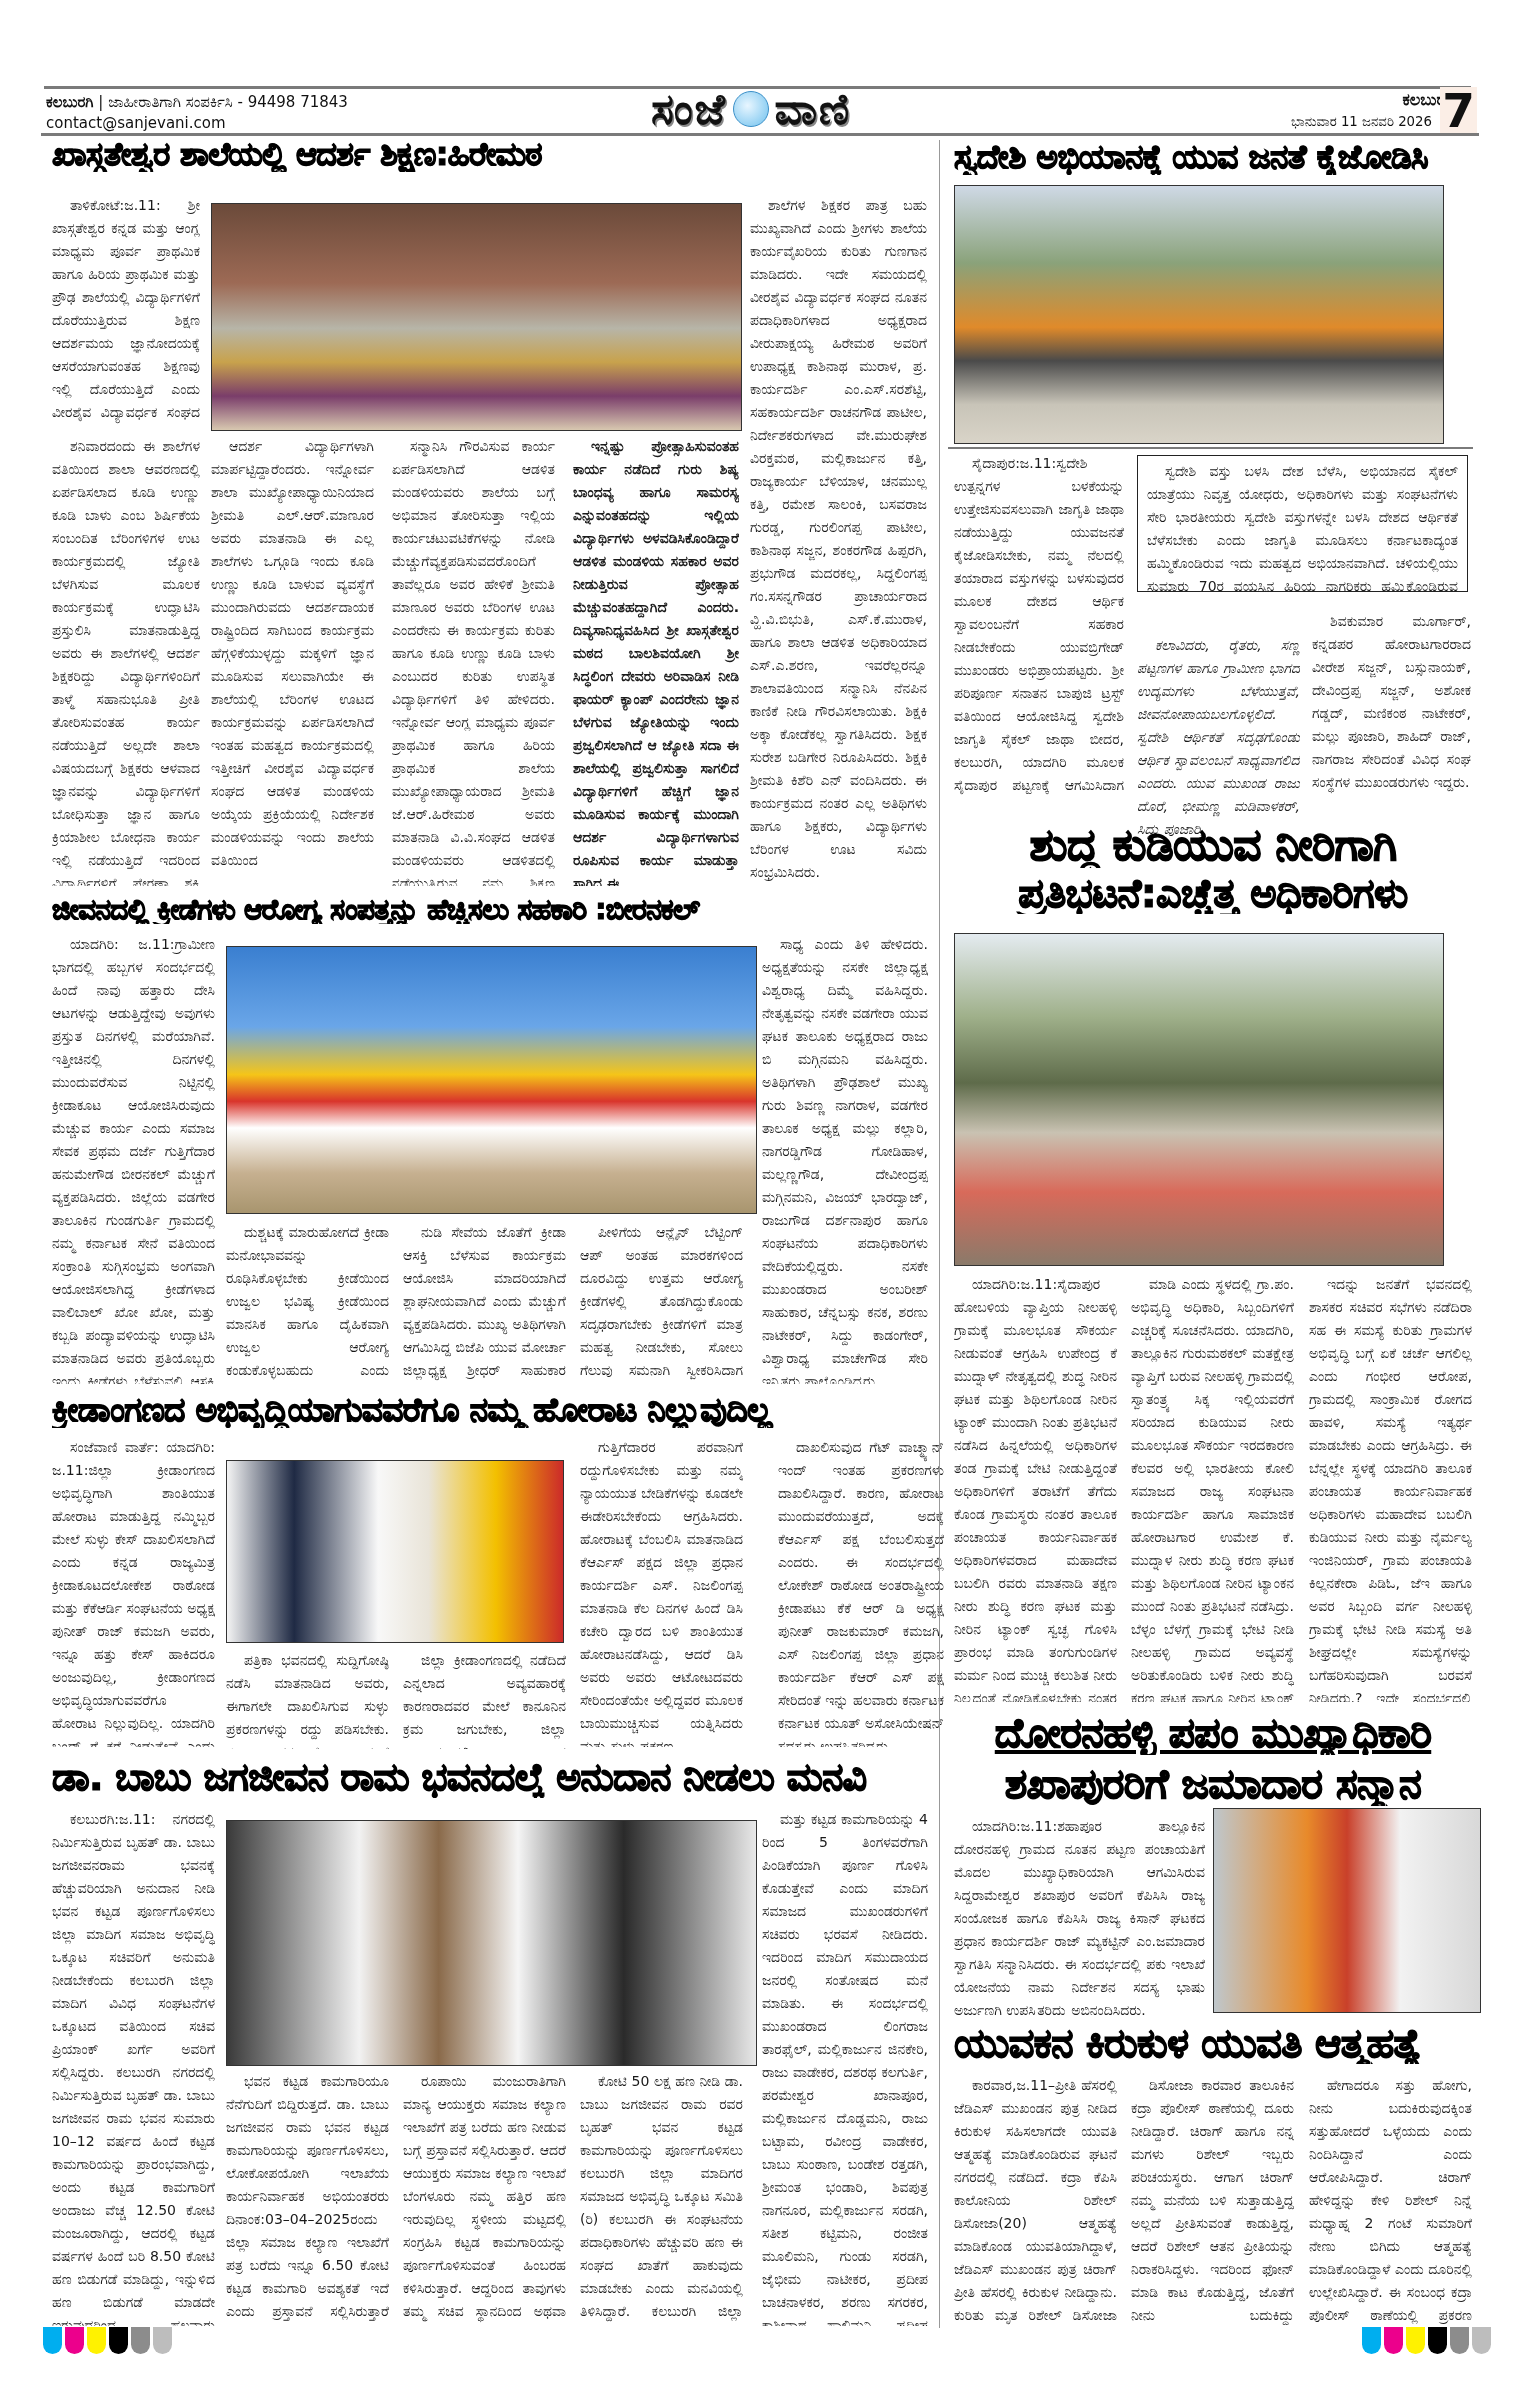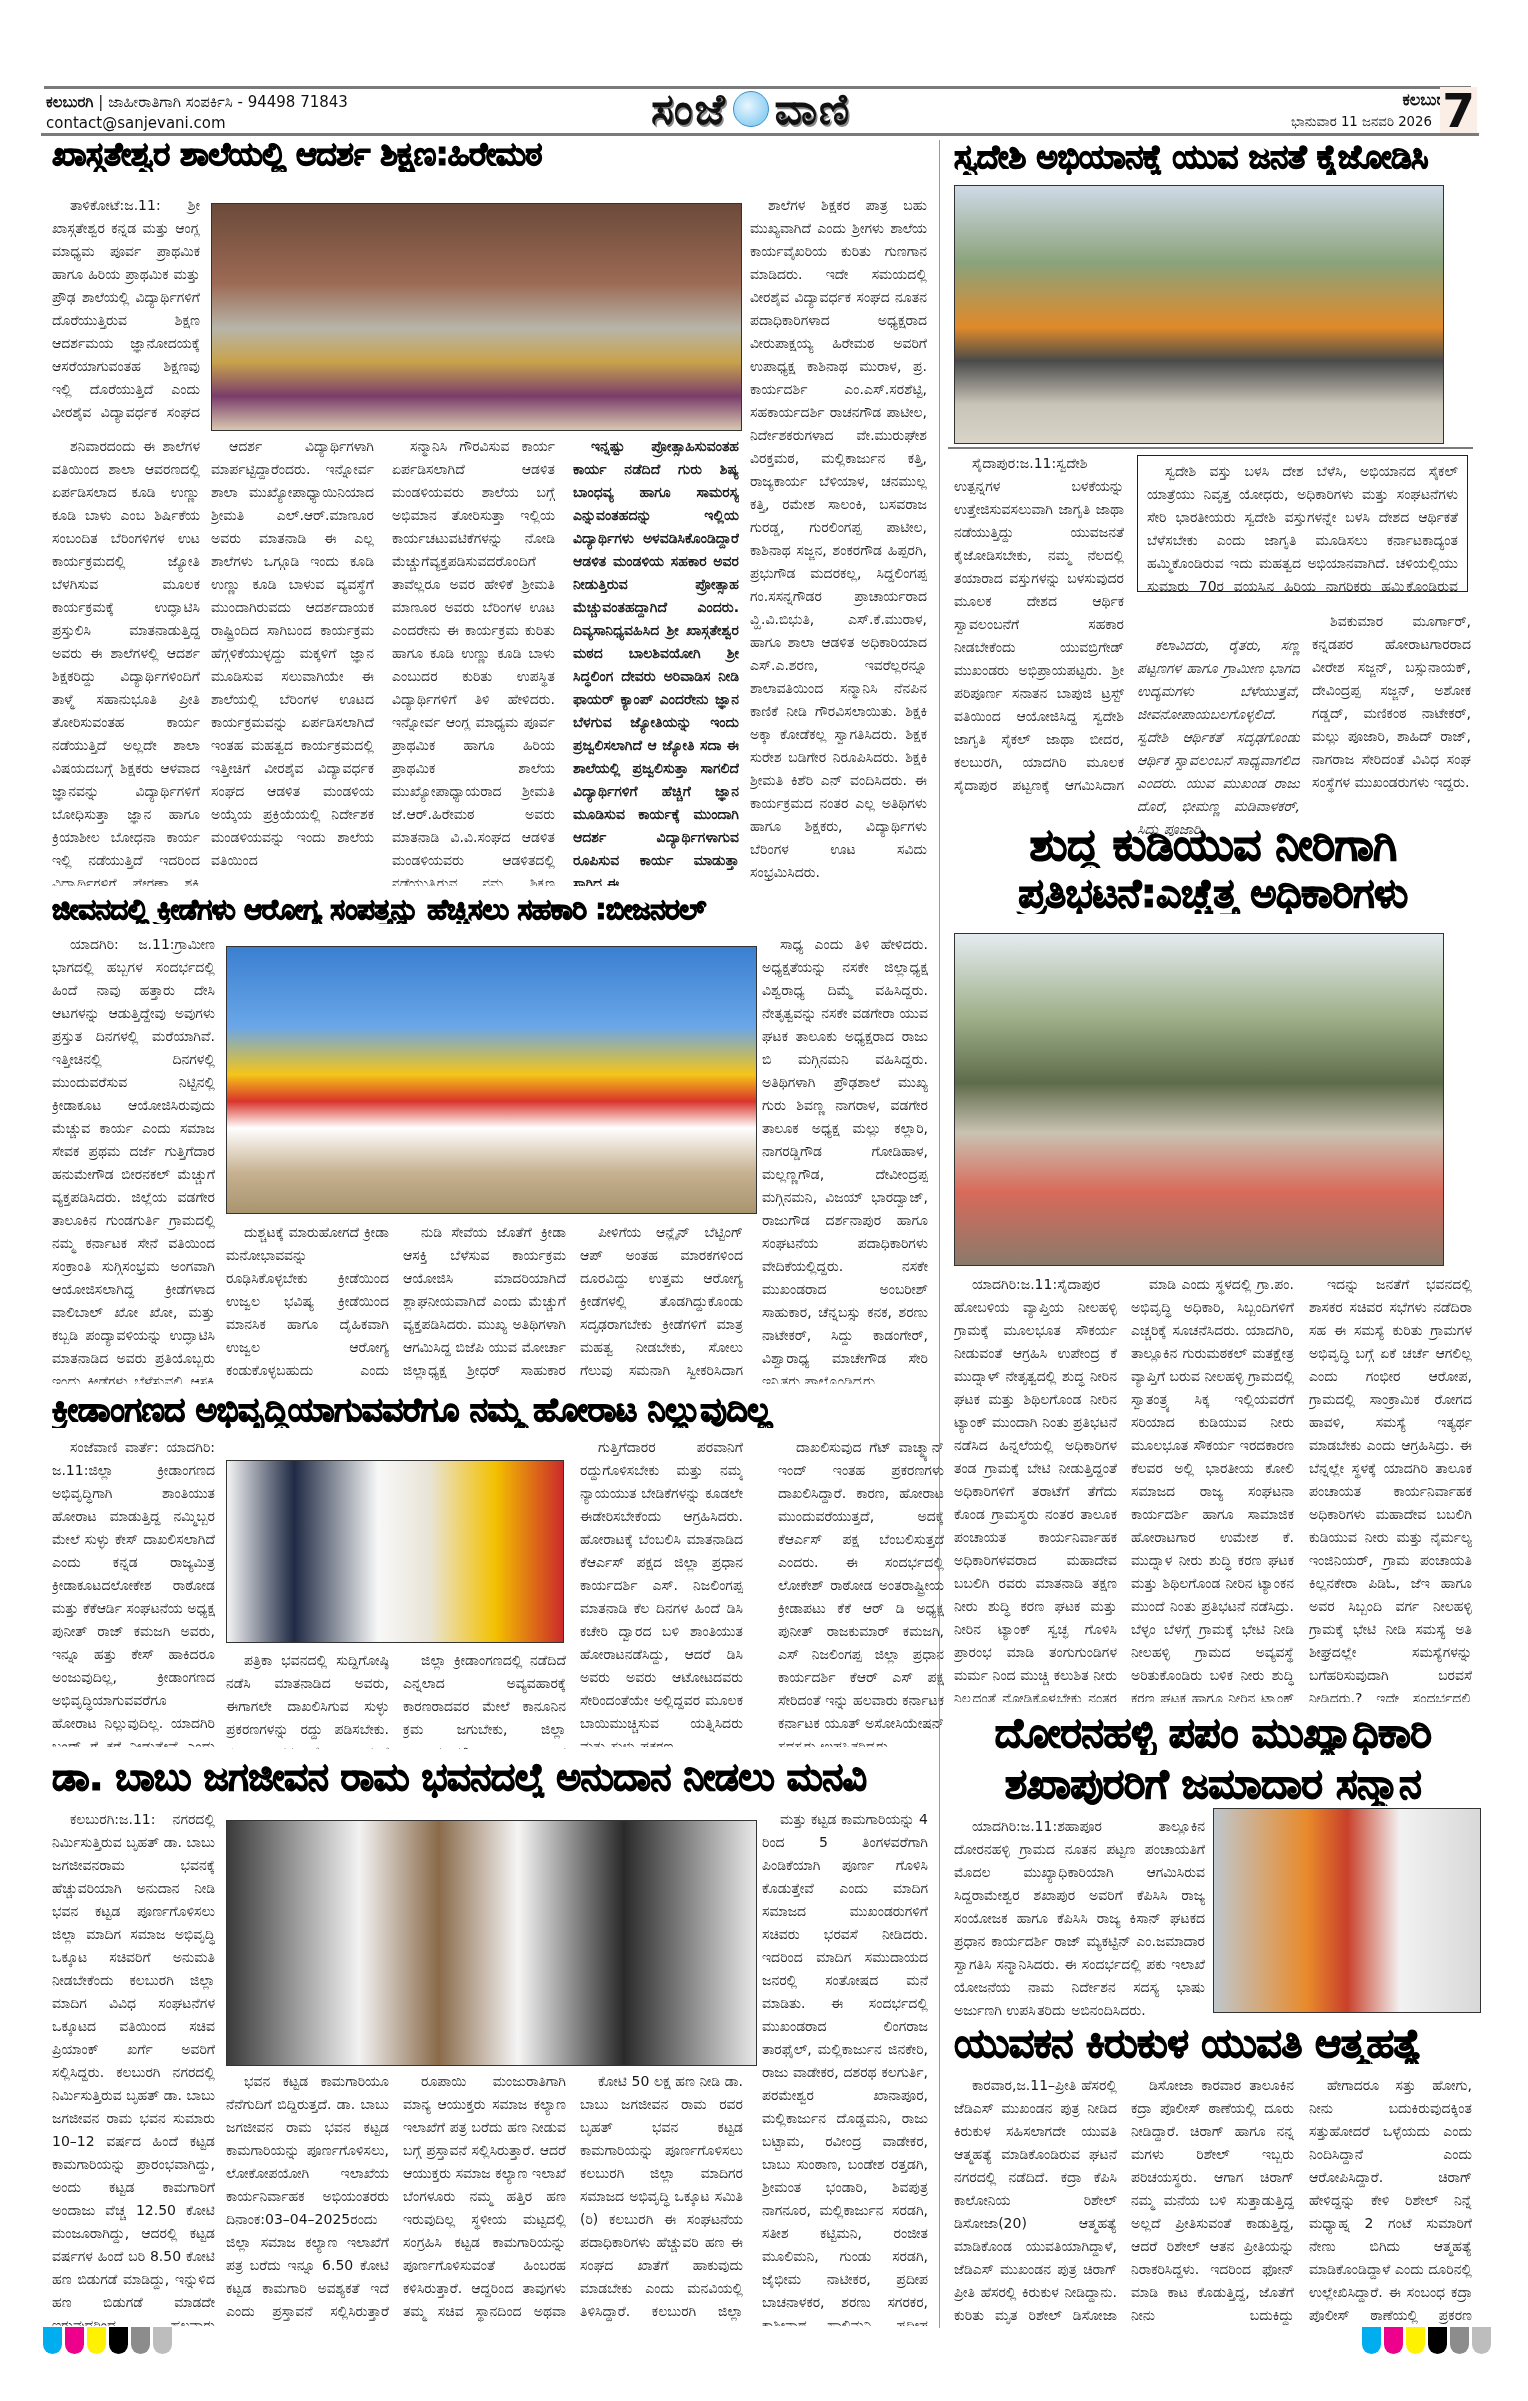--- a/index.html
+++ b/index.html
@@ -93,21 +93,21 @@
 <div class="col" style="left:954px;top:1273px;width:163px;height:429px;">
   <p>ಯಾದಗಿರಿ:ಜ.11:ಸೈದಾಪುರ ಹೋಬಳಿಯ ವ್ಯಾಪ್ತಿಯ ನೀಲಹಳ್ಳಿ ಗ್ರಾಮಕ್ಕೆ ಮೂಲಭೂತ ಸೌಕರ್ಯ ನೀಡುವಂತೆ ಆಗ್ರಹಿಸಿ ಉಪೇಂದ್ರ ಕೆ ಮುದ್ನಾಳ್ ನೇತೃತ್ವದಲ್ಲಿ ಶುದ್ಧ ನೀರಿನ ಘಟಕ ಮತ್ತು ಶಿಥಿಲಗೊಂಡ ನೀರಿನ ಟ್ಯಾಂಕ್ ಮುಂದಾಗಿ ನಿಂತು ಪ್ರತಿಭಟನೆ ನಡೆಸಿದ ಹಿನ್ನಲೆಯಲ್ಲಿ ಅಧಿಕಾರಿಗಳ ತಂಡ ಗ್ರಾಮಕ್ಕೆ ಬೇಟಿ ನೀಡುತ್ತಿದ್ದಂತೆ ಅಧಿಕಾರಿಗಳಿಗೆ ತರಾಟೆಗೆ ತೆಗೆದು ಕೊಂಡ ಗ್ರಾಮಸ್ಥರು ನಂತರ ತಾಲೂಕ ಪಂಚಾಯತ ಕಾರ್ಯನಿರ್ವಾಹಕ ಅಧಿಕಾರಿಗಳವರಾದ ಮಹಾದೇವ ಬಬಲಿಗಿ ರವರು ಮಾತನಾಡಿ ತಕ್ಷಣ ನೀರು ಶುದ್ಧಿ ಕರಣ ಘಟಕ ಮತ್ತು ನೀರಿನ ಟ್ಯಾಂಕ್ ಸ್ವಚ್ಛ ಗೊಳಿಸಿ ಪ್ರಾರಂಭ ಮಾಡಿ ತಂಗುಗುಂಡಿಗಳ ಮರ್ಮ ನಿಂದ ಮುಚ್ಚಿ ಕಲುಶಿತ ನೀರು ನಿಲ್ಲದಂತೆ ನೋಡಿಕೊಳ್ಳಬೇಕು ನಂತರ ಚರಂಡಿ ಸ್ವಚ್ಛ ಮಾಡಿ ಬ್ಲೀಚಿಂಗ್ ಪೌಡರ ಸಿಂಪಡಿಸಿ ಸೊಳ್ಳೆಗಳ ನಿಯಂತ್ರಣ</p>
 </div>
 <div class="col" style="left:1131px;top:1273px;width:163px;height:429px;">
   <p>ಮಾಡಿ ಎಂದು ಸ್ಥಳದಲ್ಲಿ ಗ್ರಾ.ಪಂ. ಅಭಿವೃದ್ಧಿ ಅಧಿಕಾರಿ, ಸಿಬ್ಬಂದಿಗಳಿಗೆ ಎಚ್ಚರಿಕ್ಕೆ ಸೂಚನೆಸಿದರು. ಯಾದಗಿರಿ, ತಾಲ್ಲೂಕಿನ ಗುರುಮಠಕಲ್ ಮತಕ್ಷೇತ್ರ ವ್ಯಾಪ್ತಿಗೆ ಬರುವ ನೀಲಹಳ್ಳಿ ಗ್ರಾಮದಲ್ಲಿ ಸ್ವಾತಂತ್ರ್ಯ ಸಿಕ್ಕ ಇಲ್ಲಿಯವರೆಗೆ ಸರಿಯಾದ ಕುಡಿಯುವ ನೀರು ಮೂಲಭೂತ ಸೌಕರ್ಯ ಇರದಕಾರಣ ಕೆಲವರ ಅಲ್ಲಿ ಭಾರತೀಯ ಕೋಲಿ ಸಮಾಜದ ರಾಜ್ಯ ಸಂಘಟನಾ ಕಾರ್ಯದರ್ಶಿ ಹಾಗೂ ಸಾಮಾಜಿಕ ಹೋರಾಟಗಾರ ಉಮೇಶ ಕೆ. ಮುದ್ನಾಳ ನೀರು ಶುದ್ಧಿ ಕರಣ ಘಟಕ ಮತ್ತು ಶಿಥಿಲಗೊಂಡ ನೀರಿನ ಟ್ಯಾಂಕನ ಮುಂದೆ ನಿಂತು ಪ್ರತಿಭಟನೆ ನಡೆಸಿದ್ರು. ಬೆಳ್ಳಂ ಬೆಳಗ್ಗೆ ಗ್ರಾಮಕ್ಕೆ ಭೇಟಿ ನೀಡಿ ನೀಲಹಳ್ಳಿ ಗ್ರಾಮದ ಅವ್ಯವಸ್ಥೆ ಅರಿತುಕೊಂಡಿರು ಬಳಿಕ ನೀರು ಶುದ್ಧಿ ಕರಣ ಘಟಕ ಹಾಗೂ ನೀರಿನ ಟ್ಯಾಂಕ್ ಸೇರಿ ಸಿ.ಸಿ. ರೋಡ, ಚರಂಡಿ, ಕಾಮಗಾರಿ ಮಾಡಲು</p>
 </div>
 <div class="col" style="left:1309px;top:1273px;width:163px;height:429px;">
   <p>ಇದನ್ನು ಜನತೆಗೆ ಭವನದಲ್ಲಿ ಶಾಸಕರ ಸಚಿವರ ಸಭೆಗಳು ನಡೆದಿರಾ ಸಹ ಈ ಸಮಸ್ಯೆ ಕುರಿತು ಗ್ರಾಮಗಳ ಅಭಿವೃದ್ಧಿ ಬಗ್ಗೆ ಏಕೆ ಚರ್ಚೆ ಆಗಲಿಲ್ಲ ಎಂದು ಗಂಭೀರ ಆರೋಪ, ಗ್ರಾಮದಲ್ಲಿ ಸಾಂಕ್ರಾಮಿಕ ರೋಗದ ಹಾವಳಿ, ಸಮಸ್ಯೆ ಇತ್ಯರ್ಥ ಮಾಡಬೇಕು ಎಂದು ಆಗ್ರಹಿಸಿದ್ರು. ಈ ಬೆನ್ನಲ್ಲೇ ಸ್ಥಳಕ್ಕೆ ಯಾದಗಿರಿ ತಾಲೂಕ ಪಂಚಾಯತ ಕಾರ್ಯನಿರ್ವಾಹಕ ಅಧಿಕಾರಿಗಳು ಮಹಾದೇವ ಬಬಲಿಗಿ ಕುಡಿಯುವ ನೀರು ಮತ್ತು ನೈರ್ಮಲ್ಯ ಇಂಜಿನಿಯರ್, ಗ್ರಾಮ ಪಂಚಾಯತಿ ಕಿಲ್ಲನಕೇರಾ ಪಿಡಿಓ, ಜೆಇ ಹಾಗೂ ಅವರ ಸಿಬ್ಬಂದಿ ವರ್ಗ ನೀಲಹಳ್ಳಿ ಗ್ರಾಮಕ್ಕೆ ಭೇಟಿ ನೀಡಿ ಸಮಸ್ಯೆ ಅತಿ ಶೀಘ್ರದಲ್ಲೇ ಸಮಸ್ಯೆಗಳನ್ನು ಬಗೆಹರಿಸುವುದಾಗಿ ಬರವಸೆ ನೀಡಿದರು.? ಇದೇ ಸಂದರ್ಭದಲ್ಲಿ ಗ್ರಾಮಸ್ಥರು ಮಹಿಳೆಯರು, ಯುವಕರು ಸೇರಿದಂತೆ ಉಪಸ್ಥಿತರಿದ್ದರು.</p>
 </div>
 
-<div class="abs headline" style="left:52px;top:895px;width:880px;font-size:28px;">ಜೀವನದಲ್ಲಿ ಕ್ರೀಡೆಗಳು ಆರೋಗ್ಯ ಸಂಪತ್ತನ್ನು ಹೆಚ್ಚಿಸಲು ಸಹಕಾರಿ :ಬೀಜನರಲ್</div>
+<div class="abs headline" style="left:52px;top:895px;width:880px;font-size:28px;">ಜೀವನದಲ್ಲಿ ಕ್ರೀಡೆಗಳು ಆರೋಗ್ಯ ಸಂಪತ್ತನ್ನು ಹೆಚ್ಚಿಸಲು ಸಹಕಾರಿ :ಬೀರನಕಲ್</div>
 <div class="col" style="left:52px;top:933px;width:163px;height:451px;">
   <p>ಯಾದಗಿರಿ: ಜ.11:ಗ್ರಾಮೀಣ ಭಾಗದಲ್ಲಿ ಹಬ್ಬಗಳ ಸಂದರ್ಭದಲ್ಲಿ ಹಿಂದೆ ನಾವು ಹತ್ತಾರು ದೇಸಿ ಆಟಗಳನ್ನು ಆಡುತ್ತಿದ್ದೇವು ಅವುಗಳು ಪ್ರಸ್ತುತ ದಿನಗಳಲ್ಲಿ ಮರೆಯಾಗಿವೆ. ಇತ್ತೀಚಿನಲ್ಲಿ ದಿನಗಳಲ್ಲಿ ಮುಂದುವರೆಸುವ ನಿಟ್ಟಿನಲ್ಲಿ ಕ್ರೀಡಾಕೂಟ ಆಯೋಜಿಸಿರುವುದು ಮೆಚ್ಚುವ ಕಾರ್ಯ ಎಂದು ಸಮಾಜ ಸೇವಕ ಪ್ರಥಮ ದರ್ಜೆ ಗುತ್ತಿಗೆದಾರ ಹನುಮೇಗೌಡ ಬೀರನಕಲ್ ಮೆಚ್ಚುಗೆ ವ್ಯಕ್ತಪಡಿಸಿದರು. ಜಿಲ್ಲೆಯ ವಡಗೇರ ತಾಲೂಕಿನ ಗುಂಡಗುರ್ತಿ ಗ್ರಾಮದಲ್ಲಿ ನಮ್ಮ ಕರ್ನಾಟಕ ಸೇನೆ ವತಿಯಿಂದ ಸಂಕ್ರಾಂತಿ ಸುಗ್ಗಿಸಂಭ್ರಮ ಅಂಗವಾಗಿ ಆಯೋಜಿಸಲಾಗಿದ್ದ ಕ್ರೀಡೆಗಳಾದ ವಾಲಿಬಾಲ್ ಖೋ ಖೋ, ಮತ್ತು ಕಬ್ಬಡಿ ಪಂದ್ಯಾವಳಿಯನ್ನು ಉದ್ಘಾಟಿಸಿ ಮಾತನಾಡಿದ ಅವರು ಪ್ರತಿಯೊಬ್ಬರು ಇಂದು ಕ್ರೀಡೆಗಳು ಬೆಳೆಸುವಲ್ಲಿ ಆಸಕ್ತಿ ವಹಿಸಬೇಕು ಯುವಕರು</p>
 </div>
 <div class="photo" style="left:226px;top:946px;width:529px;height:266px;background:linear-gradient(180deg,#3a7fd0 0%,#6aa6e8 30%,#f5c518 48%,#d9342b 58%,#ffffff 68%,#c6b090 85%,#a8956e 100%);">
   
 </div>
 <div class="col" style="left:226px;top:1221px;width:163px;height:166px;">
   <p>ದುಶ್ಚಟಕ್ಕೆ ಮಾರುಹೋಗದೆ ಕ್ರೀಡಾ ಮನೋಭಾವವನ್ನು ರೂಢಿಸಿಕೊಳ್ಳಬೇಕು ಕ್ರೀಡೆಯಿಂದ ಉಜ್ವಲ ಭವಿಷ್ಯ ಕ್ರೀಡೆಯಿಂದ ಮಾನಸಿಕ ಹಾಗೂ ದೈಹಿಕವಾಗಿ ಉಜ್ವಲ ಆರೋಗ್ಯ ಕಂಡುಕೊಳ್ಳಬಹುದು ಎಂದು ಕ್ರೀಡಾಭಿಮಾನಿಗಳಿಗೆ ತಿಳಿಸಿದರು. ನಮ್ಮ ಕರ್ನಾಟಕ ಸೇನೆ ನಾಡು</p>
 </div>
 <div class="col" style="left:403px;top:1221px;width:163px;height:166px;">
@@ -133,21 +133,21 @@
 <div class="col" style="left:403px;top:1649px;width:163px;height:100px;">
   <p>ಜಿಲ್ಲಾ ಕ್ರೀಡಾಂಗಣದಲ್ಲಿ ನಡೆದಿದೆ ಎನ್ನಲಾದ ಅವ್ಯವಹಾರಕ್ಕೆ ಕಾರಣರಾದವರ ಮೇಲೆ ಕಾನೂನಿನ ಕ್ರಮ ಜಗುಬೇಕು, ಜಿಲ್ಲಾ ಕ್ರೀಡಾಂಗಣದಲ್ಲಿ ವಿವಿಧ ಕಾಮಗಾರಿಗಳನ್ನು ಕೈಗೊಂಡ</p>
 </div>
 <div class="col" style="left:580px;top:1436px;width:163px;height:311px;">
   <p>ಗುತ್ತಿಗೆದಾರರ ಪರವಾನಿಗೆ ರದ್ದುಗೊಳಿಸಬೇಕು ಮತ್ತು ನಮ್ಮ ನ್ಯಾಯಯುತ ಬೇಡಿಕೆಗಳನ್ನು ಕೂಡಲೇ ಈಡೇರಿಸಬೇಕೆಂದು ಆಗ್ರಹಿಸಿದರು. ಹೋರಾಟಕ್ಕೆ ಬೆಂಬಲಿಸಿ ಮಾತನಾಡಿದ ಕೆಆರ್ಎಸ್ ಪಕ್ಷದ ಜಿಲ್ಲಾ ಪ್ರಧಾನ ಕಾರ್ಯದರ್ಶಿ ಎಸ್. ನಿಜಲಿಂಗಪ್ಪ ಮಾತನಾಡಿ ಕೆಲ ದಿನಗಳ ಹಿಂದೆ ಡಿಸಿ ಕಚೇರಿ ದ್ವಾರದ ಬಳಿ ಶಾಂತಿಯುತ ಹೋರಾಟನಡೆಸಿದ್ದು, ಆದರೆ ಡಿಸಿ ಅವರು ಅವರು ಆಟೋಟದವರು ಸೇರಿಂದಂತೆಯೇ ಅಲ್ಲಿದ್ದವರ ಮೂಲಕ ಬಾಯಿಮುಚ್ಚಿಸುವ ಯತ್ನಿಸಿದರು ಮತ್ತು ಸುಳ್ಳು ಪ್ರಕರಣ</p>
 </div>
 <div class="col" style="left:762px;top:1436px;width:166px;height:311px;margin-left:16px;">
   <p>ದಾಖಲಿಸುವುದ ಗೆಟ್ ವಾಚ್ಮ್ಯಾನ್ ಇಂದ್ ಇಂತಹ ಪ್ರಕರಣಗಳು ದಾಖಲಿಸಿದ್ದಾರೆ. ಕಾರಣ, ಹೋರಾಟ ಮುಂದುವರೆಯುತ್ತದೆ, ಅದಕ್ಕೆ ಕೆಆರ್ಎಸ್ ಪಕ್ಷ ಬೆಂಬಲಿಸುತ್ತದೆ ಎಂದರು. ಈ ಸಂದರ್ಭದಲ್ಲಿ ಲೋಕೇಶ್ ರಾಠೋಡ ಅಂತರಾಷ್ಟ್ರೀಯ ಕ್ರೀಡಾಪಟು ಕೆಕೆ ಆರ್ ಡಿ ಅಧ್ಯಕ್ಷ ಪುನೀತ್ ರಾಜಕುಮಾರ್ ಕಮಜಗಿ, ಎಸ್ ನಿಜಲಿಂಗಪ್ಪ ಜಿಲ್ಲಾ ಪ್ರಧಾನ ಕಾರ್ಯದರ್ಶಿ ಕೆಆರ್ ಎಸ್ ಪಕ್ಷ ಸೇರಿದಂತೆ ಇನ್ನು ಹಲವಾರು ಕರ್ನಾಟಕ ಕರ್ನಾಟಕ ಯೂತ್ ಅಸೋಸಿಯೇಷನ್ ಸದಸ್ಯರು ಉಪಸ್ಥಿತರಿದ್ದರು.</p>
 </div>
 
-<div class="abs headline" style="left:954px;top:1712px;width:518px;font-size:41px;text-align:center;">ದೋರನಹಳ್ಳಿ ಪಪಂ ಮುಖ್ಯಾಧಿಕಾರಿ</div>
+<div class="abs headline" style="left:954px;top:1712px;width:518px;font-size:41px;text-align:center;text-decoration:underline;">ದೋರನಹಳ್ಳಿ ಪಪಂ ಮುಖ್ಯಾಧಿಕಾರಿ</div>
 <div class="abs headline" style="left:954px;top:1763px;width:518px;font-size:41px;text-align:center;">ಶಖಾಪುರರಿಗೆ ಜಮಾದಾರ ಸನ್ಮಾನ</div>
 <div class="col" style="left:954px;top:1815px;width:251px;height:200px;">
   <p>ಯಾದಗಿರಿ:ಜ.11:ಶಹಾಪೂರ ತಾಲ್ಲೂಕಿನ ದೋರನಹಳ್ಳಿ ಗ್ರಾಮದ ನೂತನ ಪಟ್ಟಣ ಪಂಚಾಯತಿಗೆ ಮೊದಲ ಮುಖ್ಯಾಧಿಕಾರಿಯಾಗಿ ಆಗಮಿಸಿರುವ ಸಿದ್ದರಾಮೇಶ್ವರ ಶಖಾಪುರ ಅವರಿಗೆ ಕೆಪಿಸಿಸಿ ರಾಜ್ಯ ಸಂಯೋಜಕ ಹಾಗೂ ಕೆಪಿಸಿಸಿ ರಾಜ್ಯ ಕಿಸಾನ್ ಘಟಕದ ಪ್ರಧಾನ ಕಾರ್ಯದರ್ಶಿ ರಾಜ್ ಮ್ಯಕಟ್ಟಿನ್ ಎಂ.ಜಮಾದಾರ ಸ್ವಾಗತಿಸಿ ಸನ್ಮಾನಿಸಿದರು. ಈ ಸಂದರ್ಭದಲ್ಲಿ ಪಕು ಇಲಾಖೆ ಯೋಜನೆಯ ನಾಮ ನಿರ್ದೇಶನ ಸದಸ್ಯ ಭಾಷು ಅರ್ಜುಣಗಿ ಉಪಸ್ಥಿತರಿದ್ದು ಅಭಿನಂದಿಸಿದರು.</p>
 </div>
 <div class="photo" style="left:1213px;top:1808px;width:266px;height:203px;background:linear-gradient(90deg,#bfc7cc 0%,#e88a2a 35%,#c9402a 50%,#f2f2f2 70%,#d8d8d8 100%);">
   
 </div>
 
 <div class="abs headline" style="left:954px;top:2022px;width:518px;font-size:40px;">ಯುವಕನ ಕಿರುಕುಳ ಯುವತಿ ಆತ್ಮಹತ್ಯೆ</div>
 <div class="col" style="left:954px;top:2074px;width:163px;height:251px;">

